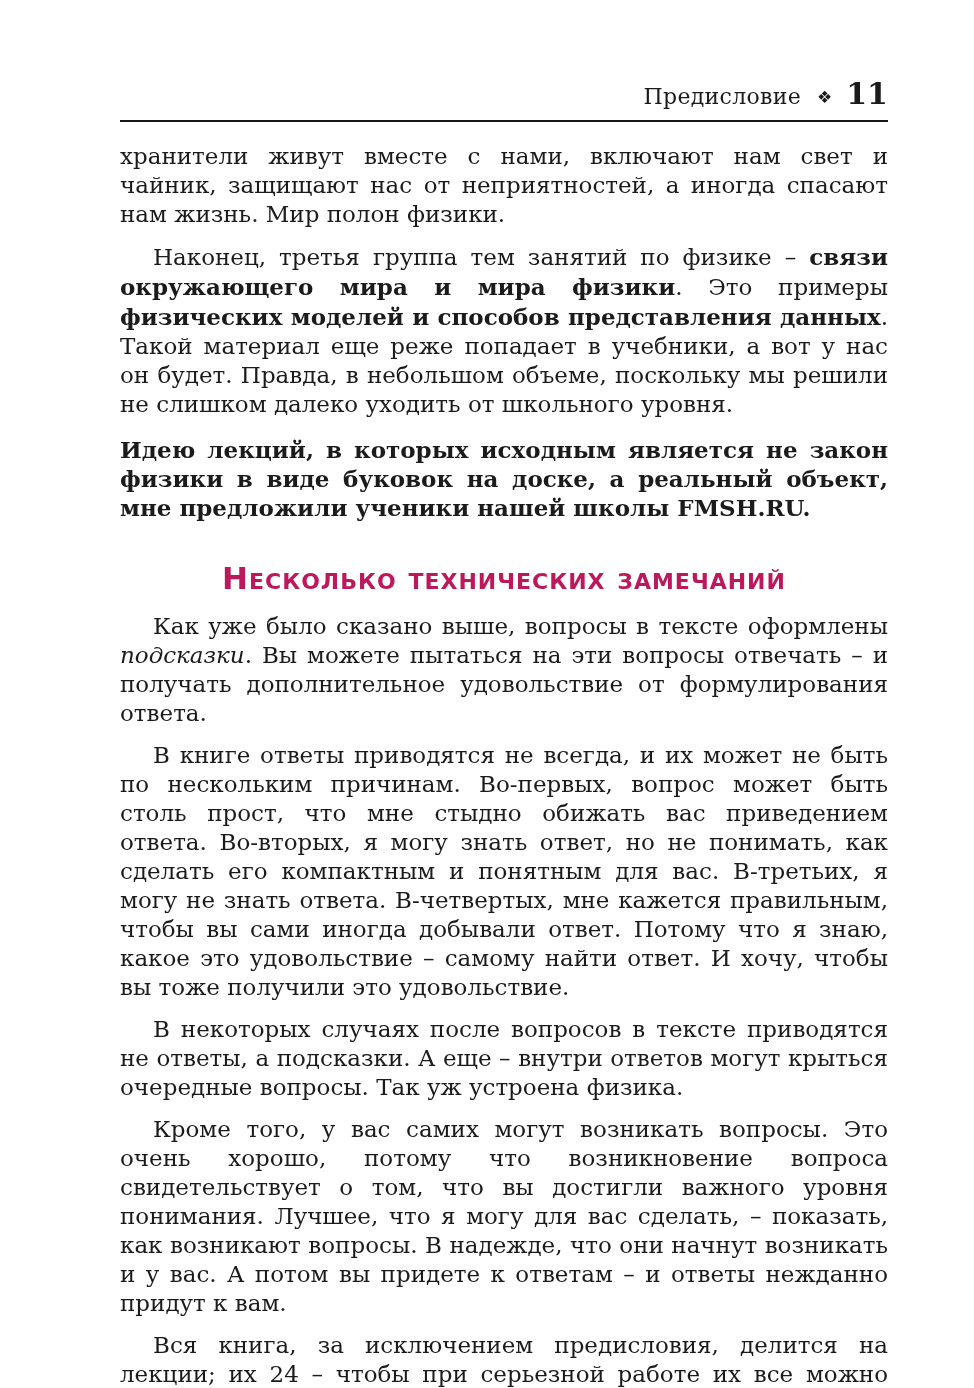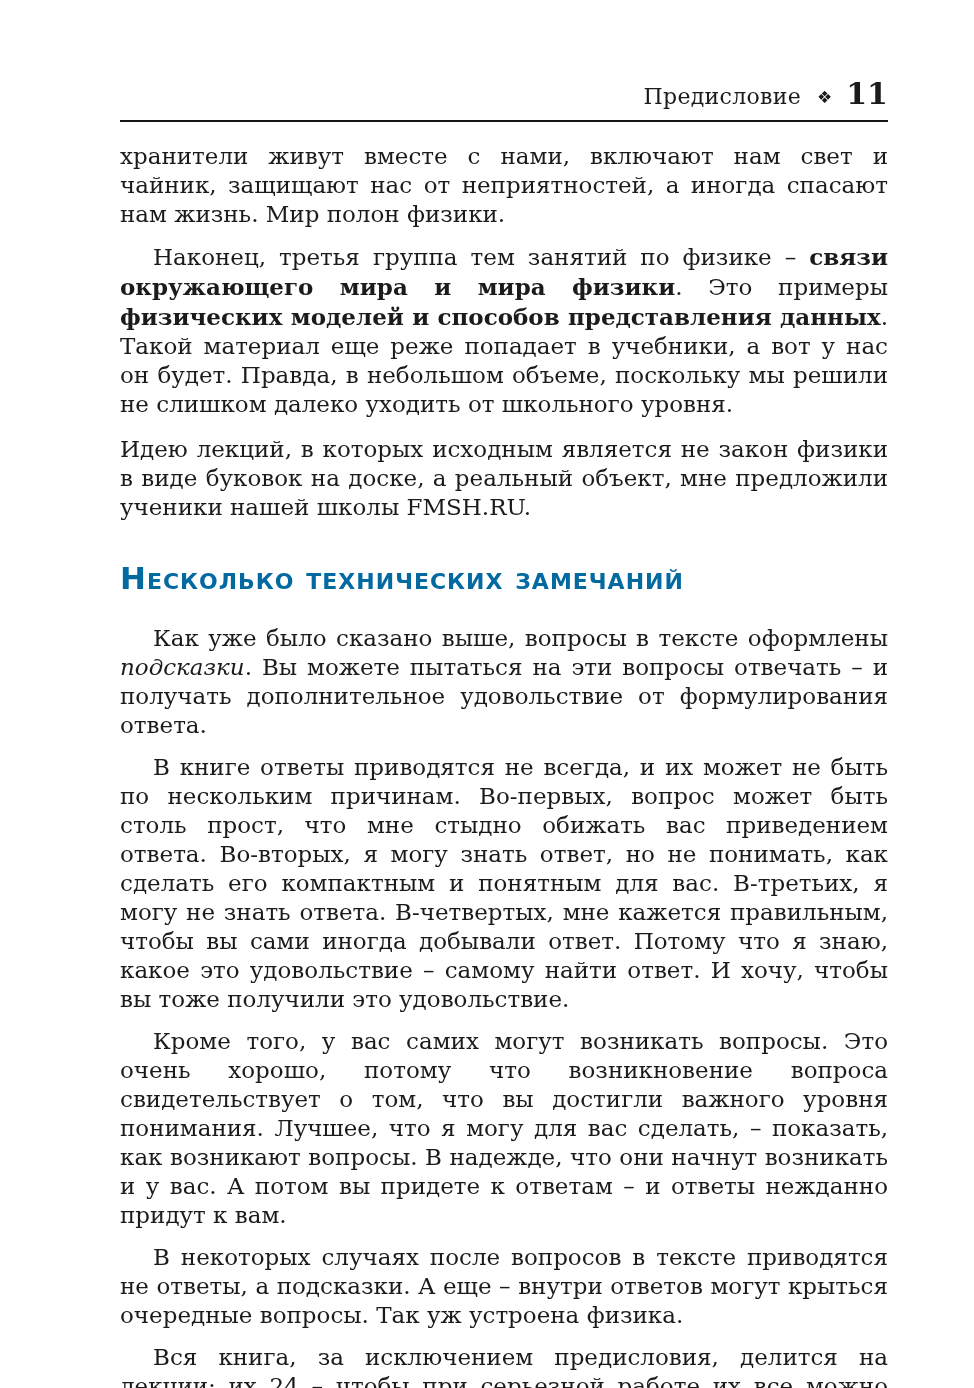--- a/index.html
+++ b/index.html
@@ -42,36 +42,36 @@
     line-height: 29px;
     text-align: justify;
     hyphens: auto;
   }
   p.para {
     margin: 4px 0 13px 0;
     text-indent: 33px;
   }
   p.flush { text-indent: 0; }
   p.bold-para {
-    font-weight: normal;
+    font-weight: bold;
     text-indent: 0;
     margin-top: 16px;
   }
   .b { font-weight: bold; }
   .i { font-style: italic; }
   h2.section-heading {
     font-family: "DejaVu Sans", "Liberation Sans", sans-serif;
     font-variant: small-caps;
     font-weight: bold;
     font-size: 31px;
     line-height: 36px;
-    color: #0369a1;
+    color: #be185d;
     letter-spacing: 1px;
-    margin: 38px 0 28px 0;
-    text-align: left;
+    margin: 38px 0 16px 0;
+    text-align: center;
   }
 </style>
 </head>
 <body>
 
 <div class="page">
 
   <header class="page-header">
     <span class="running-title">Предисловие</span>
     <span class="diamond">❖</span>
@@ -96,25 +96,25 @@
 
     <p class="para">
       <span>Как уже было сказано выше, вопросы в тексте оформлены </span><span class="i">подсказки</span><span>. Вы можете пытаться на эти вопросы отвечать – и получать дополнительное удовольствие от формулирования ответа.</span>
     </p>
 
     <p class="para">
       <span>В книге ответы приводятся не всегда, и их может не быть по нескольким причинам. Во-первых, вопрос может быть столь прост, что мне стыдно обижать вас приведением ответа. Во-вторых, я могу знать ответ, но не понимать, как сделать его компактным и понятным для вас. В-третьих, я могу не знать ответа. В-четвертых, мне кажется правильным, чтобы вы сами иногда добывали ответ. Потому что я знаю, какое это удовольствие – самому найти ответ. И хочу, чтобы вы тоже получили это удовольствие.</span>
     </p>
 
     <p class="para">
-      <span>Кроме того, у вас самих могут возникать вопросы. Это очень хорошо, потому что возникновение вопроса свидетельствует о том, что вы достигли важного уровня понимания. Лучшее, что я могу для вас сделать, – показать, как возникают вопросы. В надежде, что они начнут возникать и у вас. А потом вы придете к ответам – и ответы нежданно придут к вам.</span>
+      <span>В некоторых случаях после вопросов в тексте приводятся не ответы, а подсказки. А еще – внутри ответов могут крыться очередные вопросы. Так уж устроена физика.</span>
     </p>
 
     <p class="para">
-      <span>В некоторых случаях после вопросов в тексте приводятся не ответы, а подсказки. А еще – внутри ответов могут крыться очередные вопросы. Так уж устроена физика.</span>
+      <span>Кроме того, у вас самих могут возникать вопросы. Это очень хорошо, потому что возникновение вопроса свидетельствует о том, что вы достигли важного уровня понимания. Лучшее, что я могу для вас сделать, – показать, как возникают вопросы. В надежде, что они начнут возникать и у вас. А потом вы придете к ответам – и ответы нежданно придут к вам.</span>
     </p>
 
     <p class="para">
       <span>Вся книга, за исключением предисловия, делится на лекции; их 24 – чтобы при серьезной работе их все можно было усвоить за сутки (шутка! далее по тексту шутки тоже есть, и, в отличие от этой, они особым образом не помечаются). Слово «лекции» употреблено условно – по плотности вопросов материал местами напоминает семинар, а может, и развлечения перипатетиков. Насколько я помню, в Древней Греции всегда была хорошая погода. Зато не было интернета, где вы всегда можете найти значение неизвестного вам термина; а такие термины в тексте могут попадаться – но</span>
     </p>
 
   </main>
 
 </div>
 

